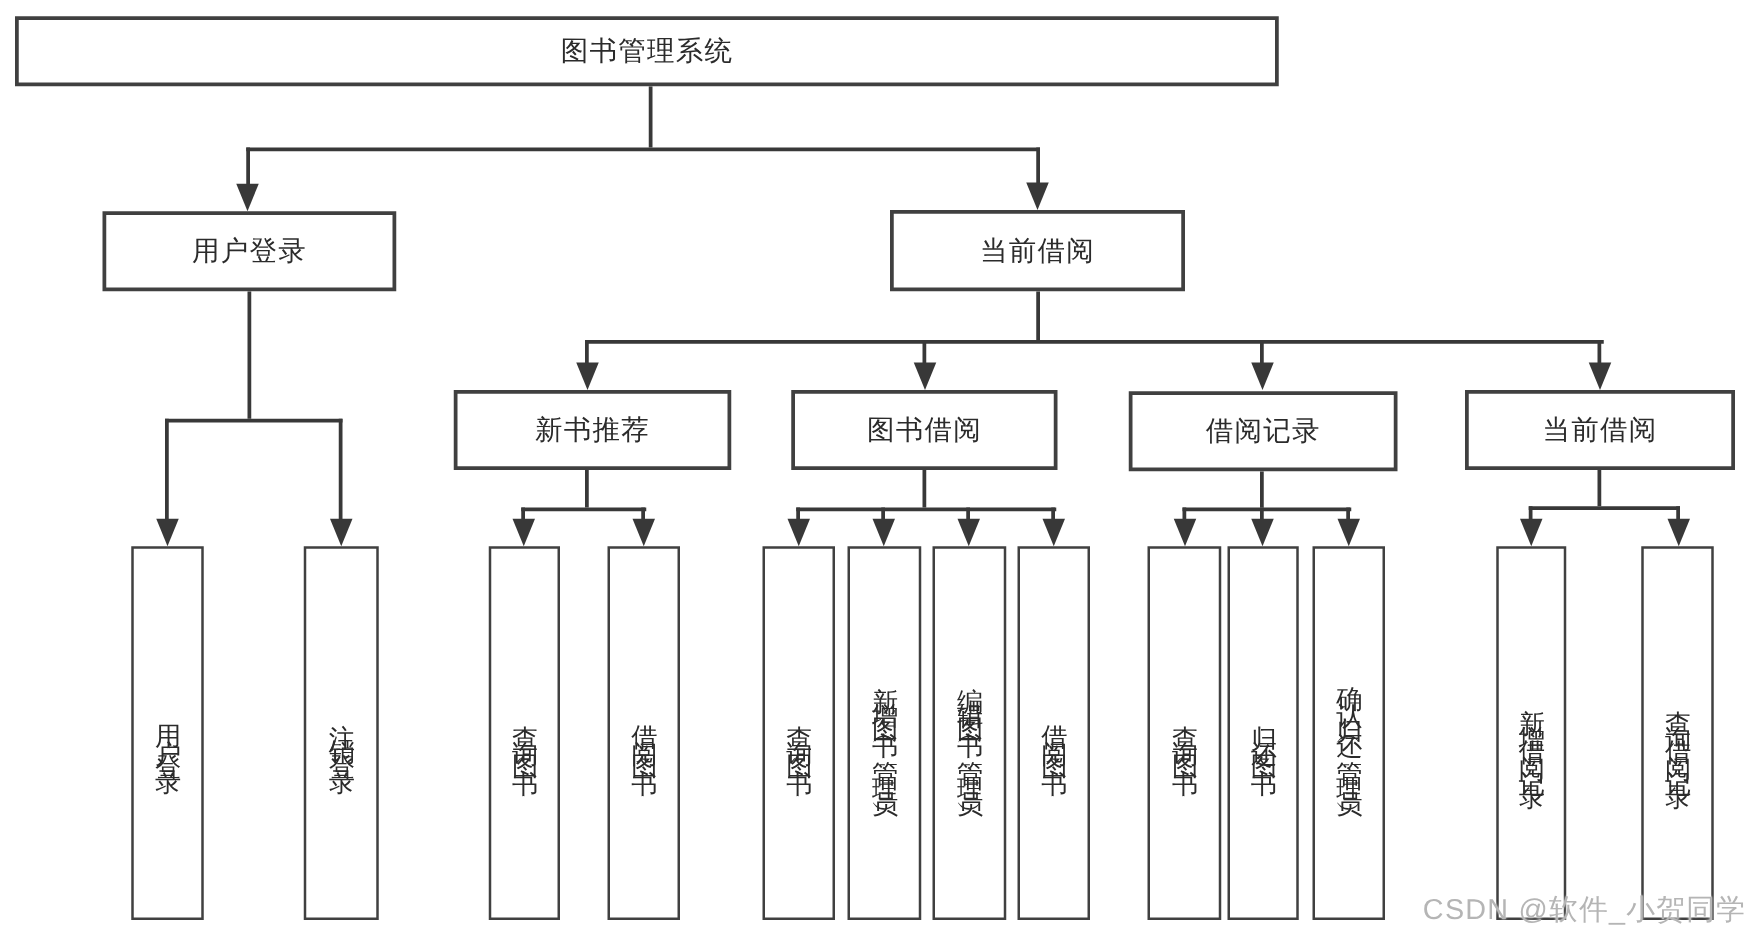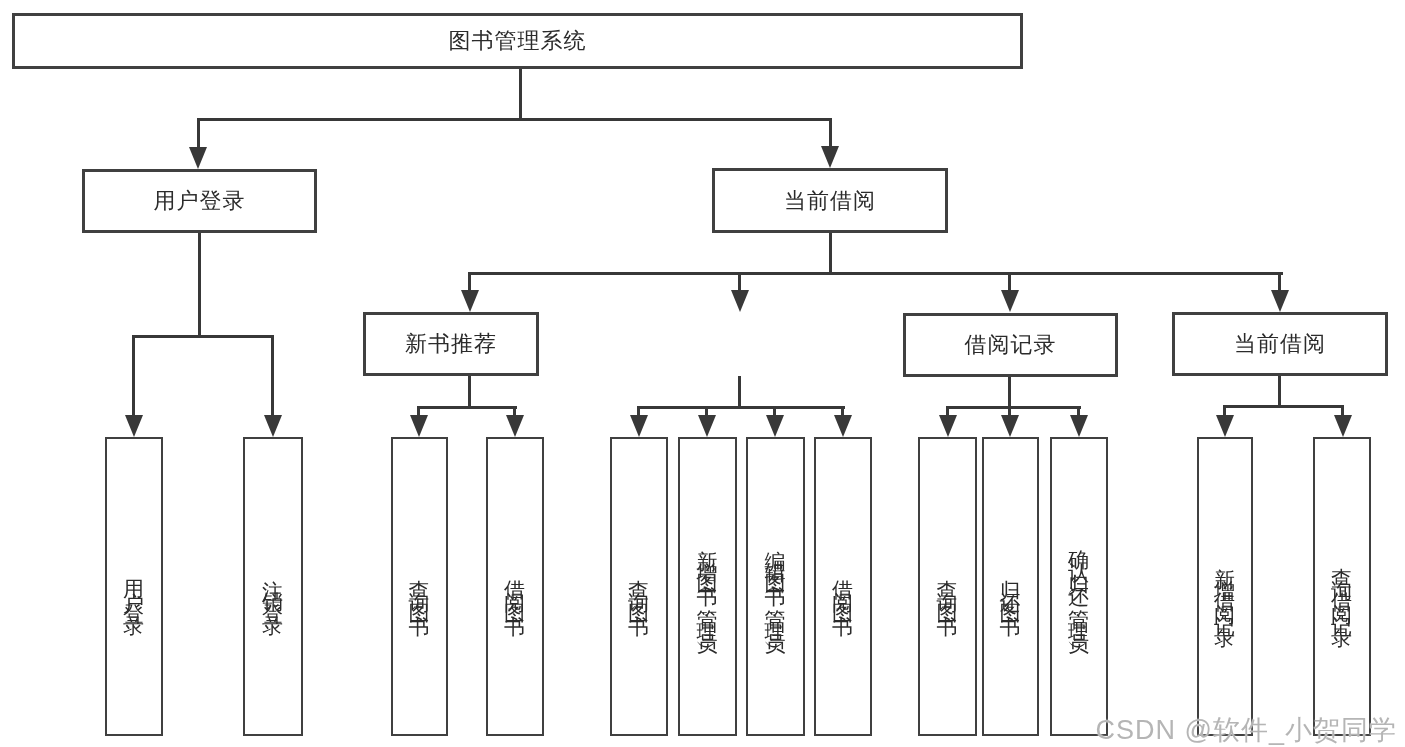--- a/index.html
+++ b/index.html
@@ -49,21 +49,21 @@
     height: 0;
     border-left: 9px solid transparent;
     border-right: 9px solid transparent;
     border-top: 22px solid #383838;
     z-index: 1;
   }
   .watermark {
     position: absolute;
     right: 8px;
     top: 712px;
-    font-size: 27px;
+    font-size: 23px;
     color: #b5b5b5;
     text-shadow: 0 0 2px #ffffff;
     letter-spacing: 1px;
     z-index: 3;
     white-space: nowrap;
   }
 </style>
 </head>
 <body>
 
@@ -74,24 +74,27 @@
   </div>
 
   <div class="box" style="left:82px; top:169px; width:235px; height:64px;">
     <span>用户登录</span>
   </div>
 
   <div class="box" style="left:712px; top:168px; width:236px; height:65px;">
     <span>当前借阅</span>
   </div>
 
-  <div class="box" style="left:363px; top:312px; width:176px; height:64px;">
+  <div class="box" style="left:363px; top:312px; width:222px; height:64px;">
     <span>新书推荐</span>
   </div>
 
+  <div class="box" style="left:633px; top:312px; width:213px; height:64px;">
+    <span>图书借阅</span>
+  </div>
 
   <div class="box" style="left:903px; top:313px; width:215px; height:64px;">
     <span>借阅记录</span>
   </div>
 
   <div class="box" style="left:1172px; top:312px; width:216px; height:64px;">
     <span>当前借阅</span>
   </div>
 
   <div class="box leaf" style="left:105px; top:437px; width:58px; height:299px;">

